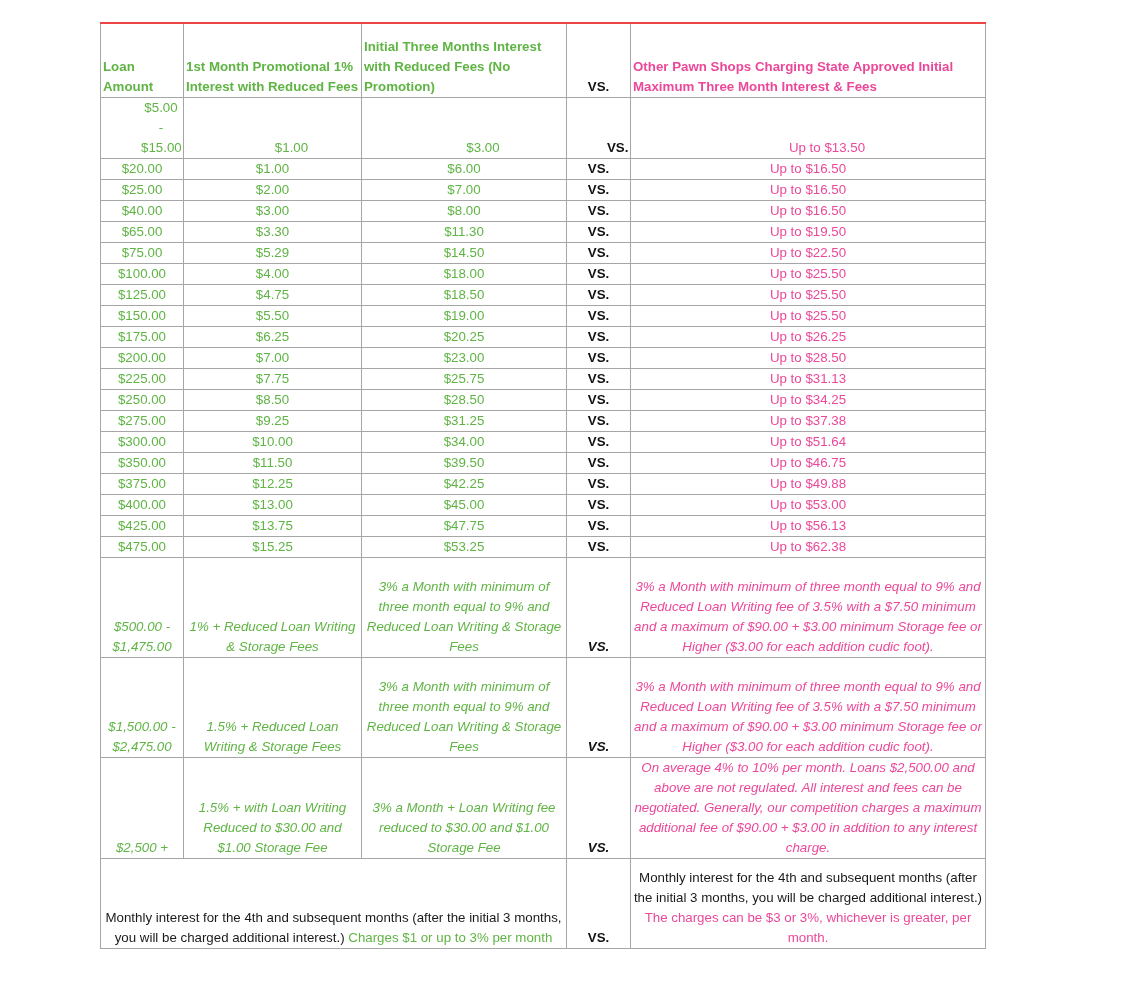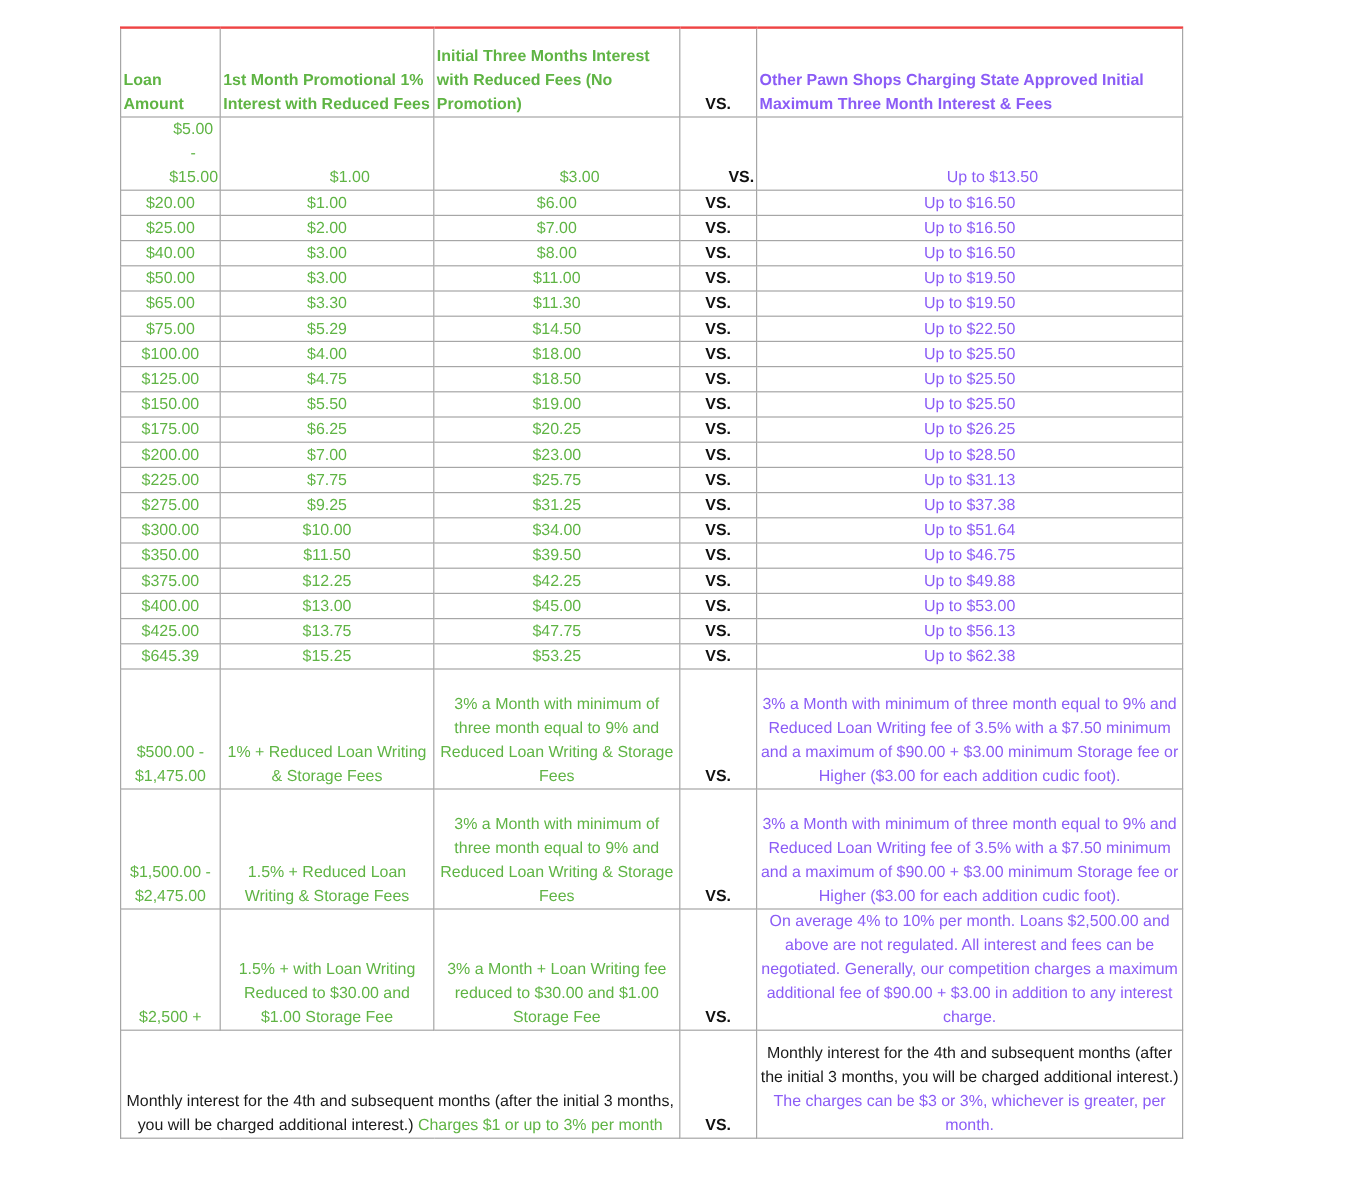--- a/index.html
+++ b/index.html
@@ -12,29 +12,29 @@
   }
   table.pawn td {
     border: 1px solid #a6a6a6;
     padding: 0 2px;
     vertical-align: bottom;
     line-height: 20px;
     overflow: hidden;
   }
   table.pawn tr.top-border td { border-top: 2px solid #ef4444; }
   .g { color: #5fb444; }
-  .b { color: #8b5cf6; }
+  .b { color: #ec4899; }
   .k { color: #1a1a1a; }
   .hdr { font-weight: bold; text-align: left; }
   .c { text-align: center; }
   .vs { font-weight: bold; color: #111111; text-align: center; }
   tr.header td { height: 73px; }
   tr.r td { height: 19px; }
   tr.first td { height: 39px; padding-left: 40px; }
-  tr.tall td { height: 99px; }
+  tr.tall td { height: 99px; font-style: italic; }
   tr.last td { height: 89px; }
 </style>
 </head>
 <body>
 
 <table class="pawn">
   <colgroup>
     <col style="width:83px">
     <col style="width:178px">
     <col style="width:205px">
@@ -71,27 +71,20 @@
     <td class="c b">Up to $16.50</td>
   </tr>
       <tr class="r">
     <td class="c g">$40.00</td>
     <td class="c g">$3.00</td>
     <td class="c g">$8.00</td>
     <td class="vs">VS.</td>
     <td class="c b">Up to $16.50</td>
   </tr>
       <tr class="r">
-    <td class="c g">$50.00</td>
-    <td class="c g">$3.00</td>
-    <td class="c g">$11.00</td>
-    <td class="vs">VS.</td>
-    <td class="c b">Up to $19.50</td>
-  </tr>
-      <tr class="r">
     <td class="c g">$65.00</td>
     <td class="c g">$3.30</td>
     <td class="c g">$11.30</td>
     <td class="vs">VS.</td>
     <td class="c b">Up to $19.50</td>
   </tr>
       <tr class="r">
     <td class="c g">$75.00</td>
     <td class="c g">$5.29</td>
     <td class="c g">$14.50</td>
@@ -134,20 +127,27 @@
     <td class="c b">Up to $28.50</td>
   </tr>
       <tr class="r">
     <td class="c g">$225.00</td>
     <td class="c g">$7.75</td>
     <td class="c g">$25.75</td>
     <td class="vs">VS.</td>
     <td class="c b">Up to $31.13</td>
   </tr>
       <tr class="r">
+    <td class="c g">$250.00</td>
+    <td class="c g">$8.50</td>
+    <td class="c g">$28.50</td>
+    <td class="vs">VS.</td>
+    <td class="c b">Up to $34.25</td>
+  </tr>
+      <tr class="r">
     <td class="c g">$275.00</td>
     <td class="c g">$9.25</td>
     <td class="c g">$31.25</td>
     <td class="vs">VS.</td>
     <td class="c b">Up to $37.38</td>
   </tr>
       <tr class="r">
     <td class="c g">$300.00</td>
     <td class="c g">$10.00</td>
     <td class="c g">$34.00</td>
@@ -176,21 +176,21 @@
     <td class="c b">Up to $53.00</td>
   </tr>
       <tr class="r">
     <td class="c g">$425.00</td>
     <td class="c g">$13.75</td>
     <td class="c g">$47.75</td>
     <td class="vs">VS.</td>
     <td class="c b">Up to $56.13</td>
   </tr>
       <tr class="r">
-    <td class="c g">$645.39</td>
+    <td class="c g">$475.00</td>
     <td class="c g">$15.25</td>
     <td class="c g">$53.25</td>
     <td class="vs">VS.</td>
     <td class="c b">Up to $62.38</td>
   </tr>
       <tr class="tall">
     <td class="c g">$500.00 - $1,475.00</td>
     <td class="c g">1% + Reduced Loan Writing &amp; Storage Fees</td>
     <td class="c g">3% a Month with minimum of three month equal to 9% and Reduced Loan Writing &amp; Storage Fees</td>
     <td class="vs">VS.</td>

